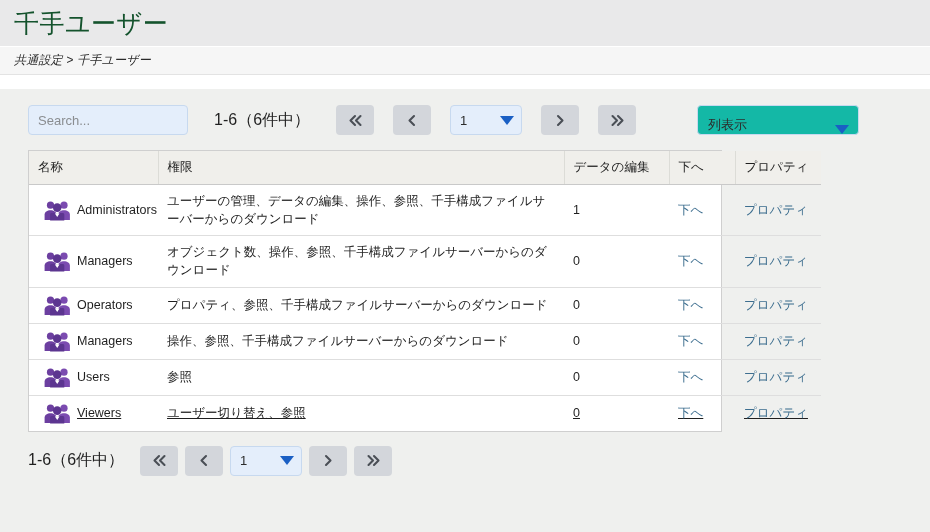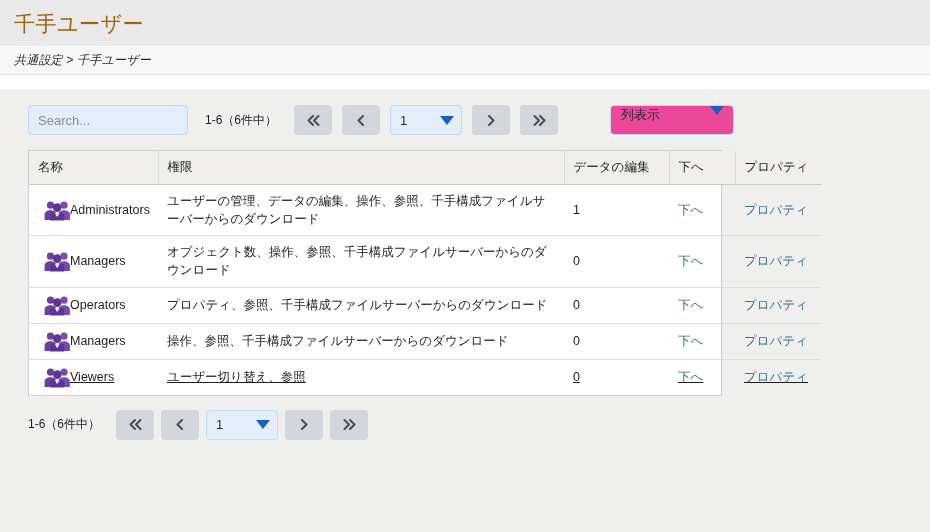--- a/index.html
+++ b/index.html
@@ -17,24 +17,24 @@
   .title-band {
     height: 47px;
     background: #e9e9ea;
     display: flex;
     align-items: center;
     padding: 0 0 0 14px;
     border-bottom: 1px solid #ffffff;
   }
   .title-band h1 {
     margin: 0;
-    font-size: 21px;
+    font-size: 25px;
     font-weight: 400;
     letter-spacing: 0.5px;
-    color: #a16207;
+    color: #14532d;
     line-height: 1;
   }
 
   
   .breadcrumb-band {
     height: 28px;
     background: #f6f6f6;
     display: flex;
     align-items: center;
     padding: 0 0 0 14px;
@@ -57,38 +57,38 @@
     padding: 14px 0 0 0;
     position: relative;
   }
 
   
   .toolbar {
     display: flex;
     align-items: center;
     padding: 0 0 0 28px;
     height: 34px;
-    gap: 3px;
+    gap: 12px;
   }
   .search-input {
     width: 160px;
     height: 30px;
     background: #e4eefb;
     border: 1px solid #c7d9ef;
     border-radius: 4px;
     padding: 0 9px;
     font-size: 13px;
     color: #444;
     outline: none;
     font-family: "Liberation Sans", "DejaVu Sans", sans-serif;
   }
   .search-input::placeholder { color: #8a8d90; }
 
   .range-text {
-    font-size: 12px;
+    font-size: 16px;
     color: #1f1f1f;
     margin-left: 14px;
     margin-right: 14px;
     white-space: nowrap;
   }
 
   .nav-btn {
     width: 38px;
     height: 30px;
     background: #d3d6db;
@@ -122,28 +122,28 @@
     cursor: pointer;
   }
   .tri-down {
     width: 0; height: 0;
     border-left: 7px solid transparent;
     border-right: 7px solid transparent;
     border-top: 9px solid #1a5fc4;
   }
 
   .col-select {
-    width: 124px;
+    width: 162px;
     height: 30px;
-    background: #ec4899;
+    background: #14b8a6;
     border: 1px solid #c7d9ef;
     border-radius: 4px;
     margin-left: 42px;
     display: inline-flex;
-    align-items: flex-start;
+    align-items: flex-end;
     justify-content: space-between;
     padding: 0 9px 0 10px;
     font-size: 13px;
     color: #2c2c2c;
     cursor: pointer;
   }
 
   
   .table-wrap {
     margin: 13px 0 0 28px;
@@ -180,21 +180,21 @@
     line-height: 1.45;
   }
   table.grid tbody tr:last-child td { border-bottom: none; text-decoration: underline; }
 
   .col-name  { width: 129px; }
   .col-perm  { width: 406px; }
   .col-count { width: 105px; }
   .col-down  { width: 66px; }
   .col-prop  { width: 86px; }
 
-  .name-cell { display: flex; align-items: center; padding-left: 6px; }
+  .name-cell { display: flex; align-items: center; gap: 7px; padding-left: 6px; }
   .name-label { font-size: 12.5px; color: #1f1f1f; white-space: nowrap; }
 
   .row-link {
     color: #3d6e8f;
     font-size: 12.5px;
     text-decoration: none;
     cursor: pointer;
   }
 
   
@@ -396,20 +396,46 @@
           <td>操作、参照、千手構成ファイルサーバーからのダウンロード</td>
           <td>0</td>
           <td>
             <a class="row-link">下へ</a>
           </td>
           <td>
             <a class="row-link">プロパティ</a>
           </td>
         </tr>
 
+        <tr>
+          <td>
+            <div class="name-cell">
+              <span>
+                <svg class="group-icon" viewBox="0 0 26 21">
+                  <circle cx="6.5" cy="5.2" r="3.6" fill="#6c3fa0"></circle>
+                  <path d="M0.6 20 V14.6 C0.6 11.9 3.2 10.2 6.5 10.2 C9.8 10.2 12.4 11.9 12.4 14.6 V20 Z" fill="#6c3fa0"></path>
+                  <circle cx="20" cy="5.2" r="3.6" fill="#7b4bb0"></circle>
+                  <path d="M14.1 20 V14.6 C14.1 11.9 16.7 10.2 20 10.2 C23.3 10.2 25.9 11.9 25.9 14.6 V20 Z" fill="#7b4bb0"></path>
+                  <circle cx="13.2" cy="7.6" r="4.3" fill="#5c3590"></circle>
+                  <path d="M6.1 20.6 V14.6 C6.1 12.4 9.2 13.3 13.2 13.3 C17.2 13.3 20.3 12.4 20.3 14.6 V20.6 Z" fill="#5c3590"></path>
+                  <path d="M10.9 13.4 L13.2 17.1 L15.5 13.4 L13.2 12.9 Z" fill="#ffffff"></path>
+                </svg>
+              </span>
+              <span class="name-label">Users</span>
+            </div>
+          </td>
+          <td>参照</td>
+          <td>0</td>
+          <td>
+            <a class="row-link">下へ</a>
+          </td>
+          <td>
+            <a class="row-link">プロパティ</a>
+          </td>
+        </tr>
 
         <tr>
           <td>
             <div class="name-cell">
               <span>
                 <svg class="group-icon" viewBox="0 0 26 21">
                   <circle cx="6.5" cy="5.2" r="3.6" fill="#6c3fa0"></circle>
                   <path d="M0.6 20 V14.6 C0.6 11.9 3.2 10.2 6.5 10.2 C9.8 10.2 12.4 11.9 12.4 14.6 V20 Z" fill="#6c3fa0"></path>
                   <circle cx="20" cy="5.2" r="3.6" fill="#7b4bb0"></circle>
                   <path d="M14.1 20 V14.6 C14.1 11.9 16.7 10.2 20 10.2 C23.3 10.2 25.9 11.9 25.9 14.6 V20 Z" fill="#7b4bb0"></path>

